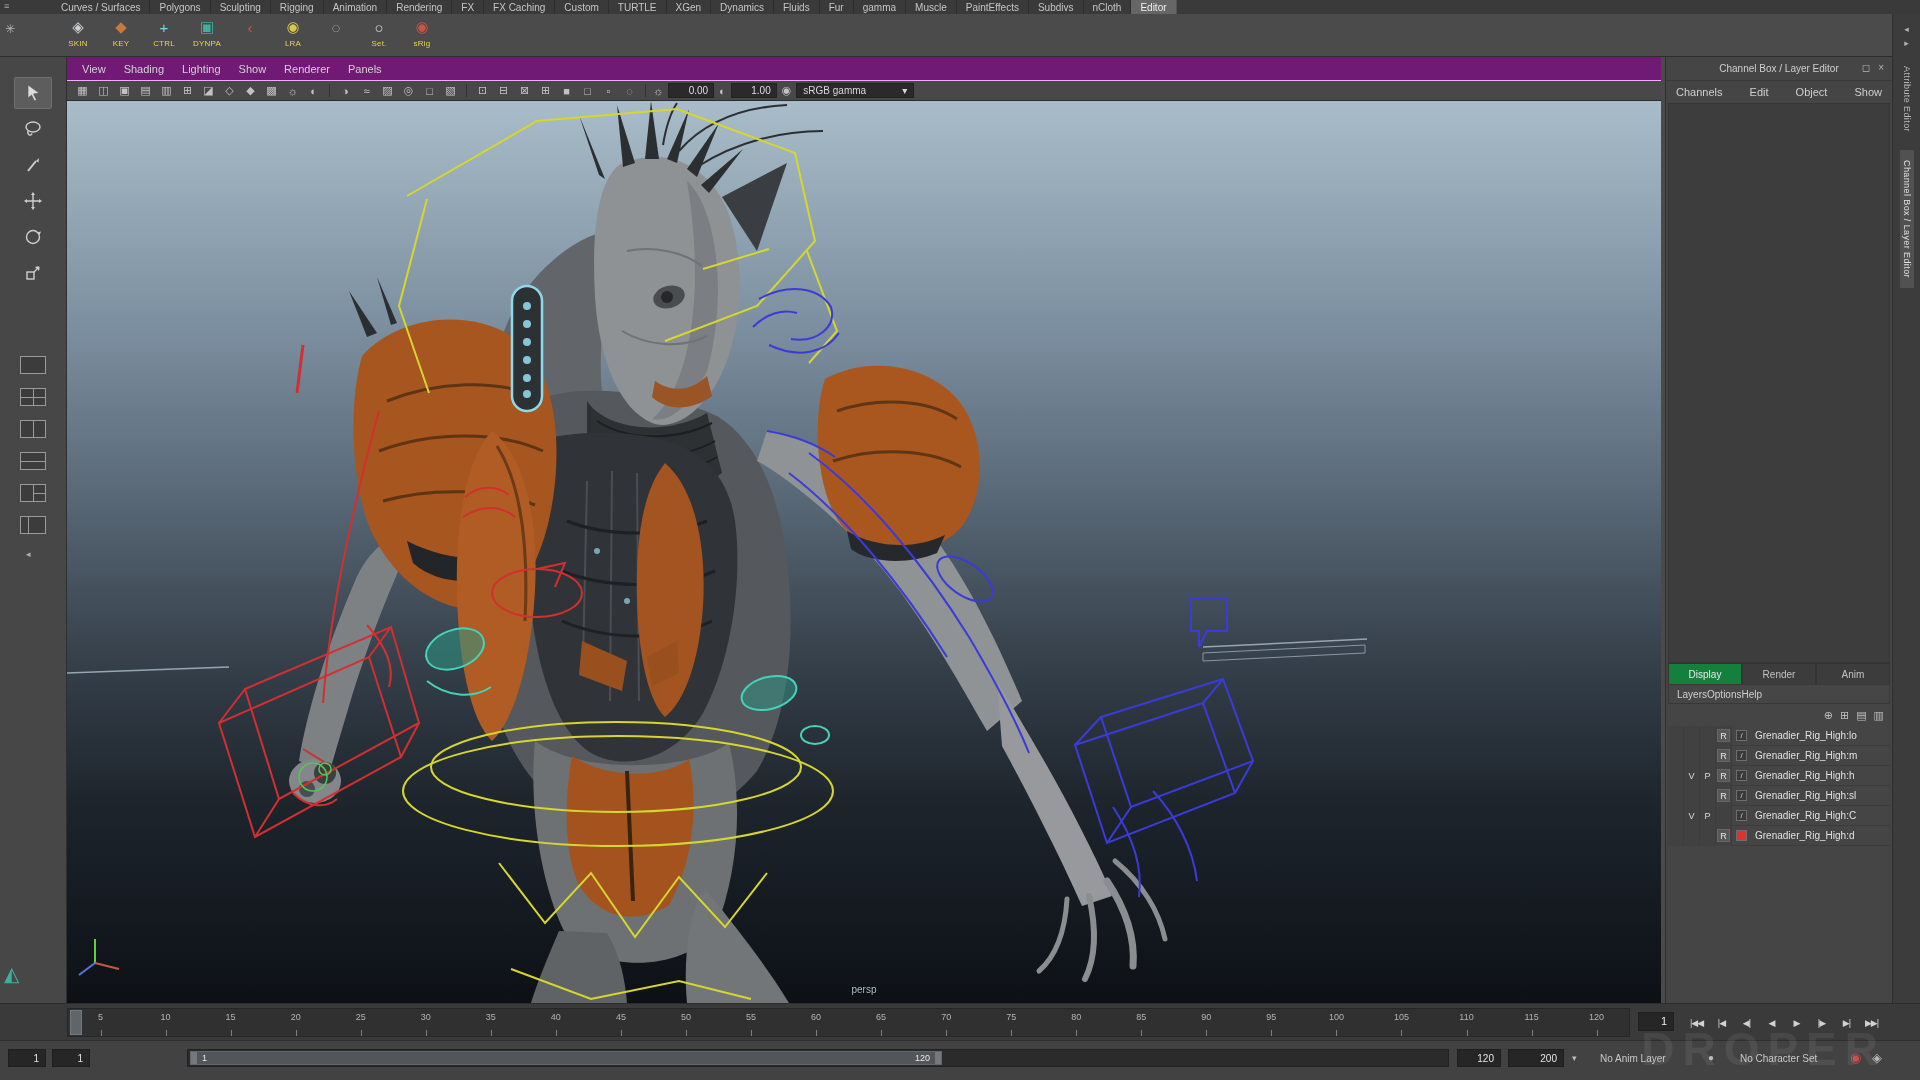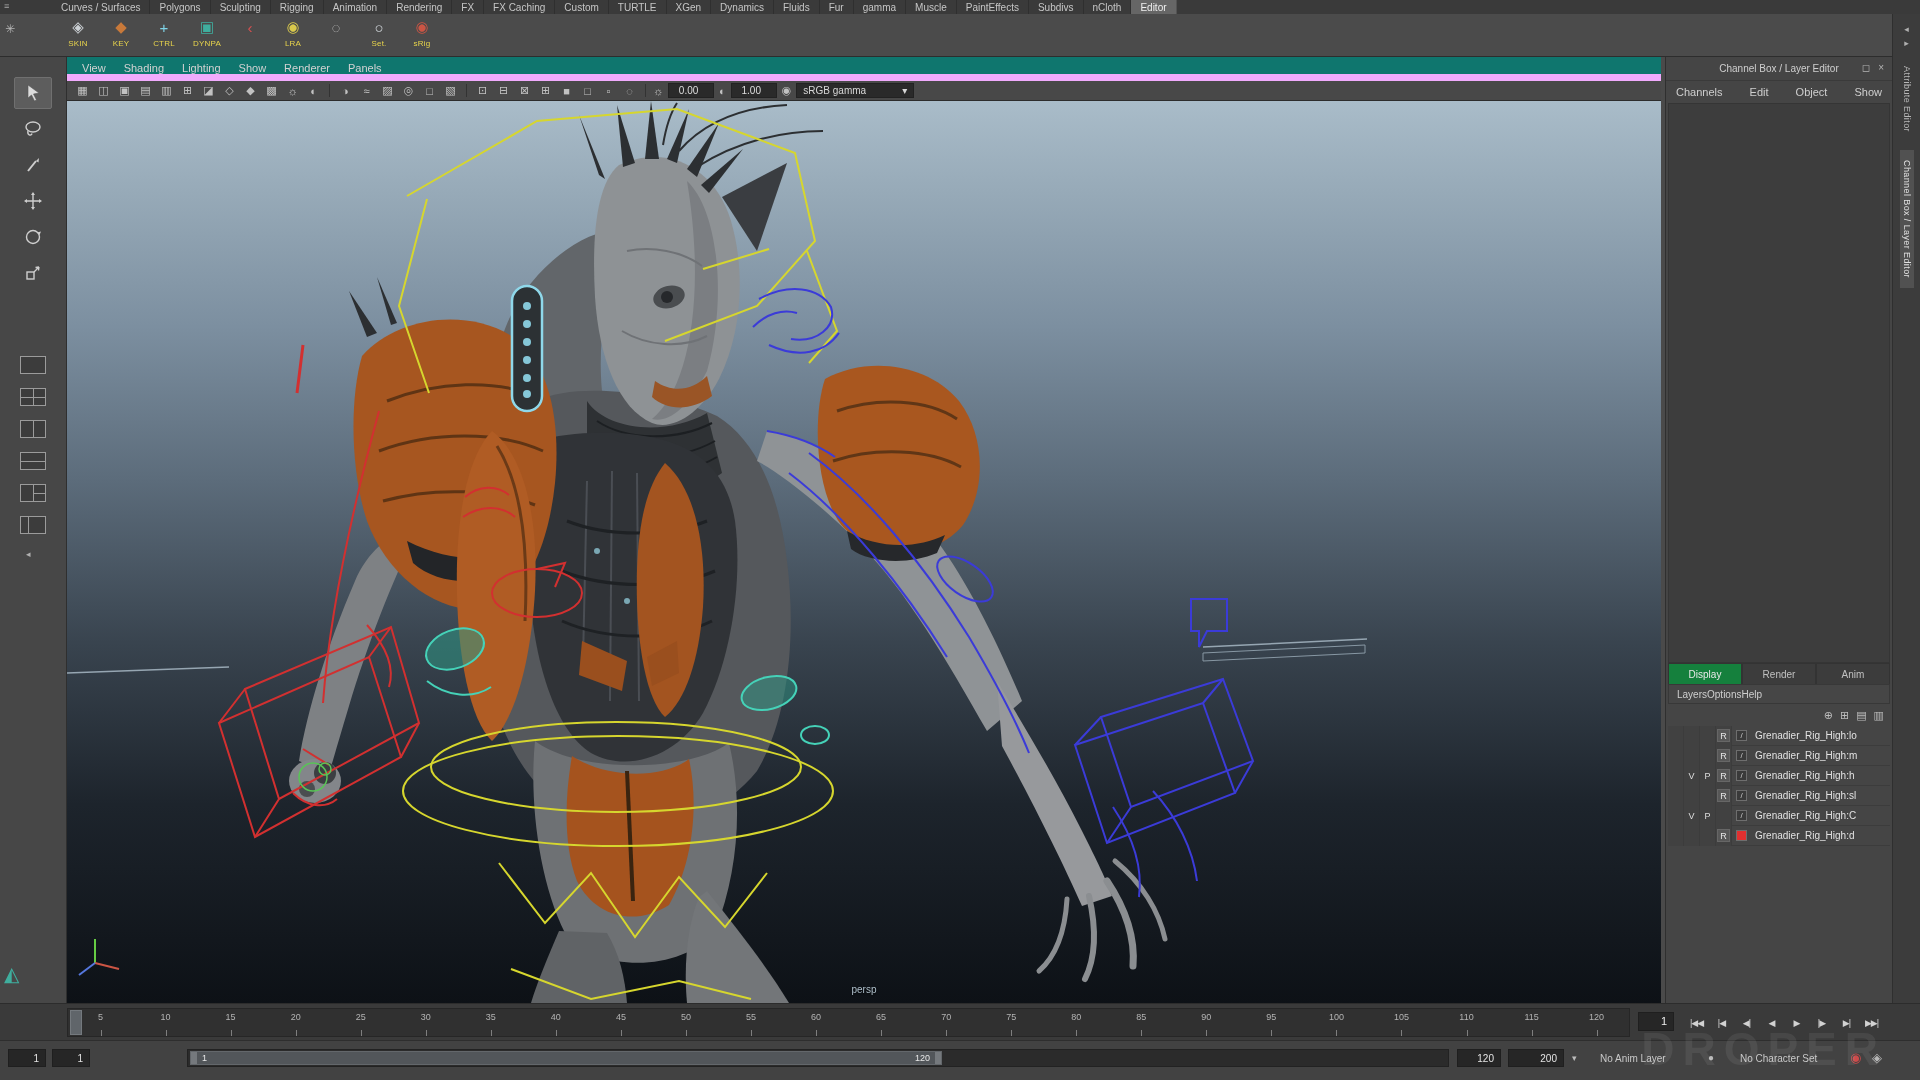--- a/index.html
+++ b/index.html
@@ -37,30 +37,30 @@
 .pane.p4:after{top:50%;left:0;right:0;border-top:1px solid #9b9b9b}
 .pane.p2v:before{left:50%;top:0;bottom:0;border-left:1px solid #9b9b9b}
 .pane.p2h:after{top:50%;left:0;right:0;border-top:1px solid #9b9b9b}
 .pane.p3:before{left:50%;top:0;bottom:0;border-left:1px solid #9b9b9b}
 .pane.p3:after{top:50%;left:50%;right:0;border-top:1px solid #9b9b9b}
 .pane.pout:before{left:30%;top:0;bottom:0;border-left:1px solid #9b9b9b}
 #toolbox-more{position:absolute;left:26px;top:492px;font-size:9px;color:#b0b0b0}
 #maya-logo{position:absolute;left:4px;top:905px;font-size:20px;color:#3fae9e}
 
 
-#vp-menubar{position:absolute;left:67px;top:57px;width:1594px;height:24px;background:#0f766e;
- display:flex;align-items:flex-end;padding-left:6px;border-bottom:7px solid #f0abfc}
+#vp-menubar{position:absolute;left:67px;top:57px;width:1594px;height:24px;background:#701a75;
+ display:flex;align-items:center;padding-left:6px;border-bottom:1px solid #f0abfc}
 .vp-menu{font-size:11px;color:#d2d2d2;padding:0 9px;cursor:default}
 #vp-toolbar{position:absolute;left:67px;top:81px;width:1594px;height:20px;background:#484848;
  border-bottom:1px solid #2c2c2c;display:flex;align-items:center;padding-left:5px}
 .vt-ic{width:21px;text-align:center;font-size:11px;color:#c2c2c2}
 .vt-group{display:flex;align-items:center}
 .vt-sep{width:1px;height:13px;background:#333;margin:0 5px}
 .vt-field{width:46px;height:15px;background:#2a2a2a;border:1px solid #222;color:#dedede;
- font-size:10px;text-align:center;padding:1px 5px 0 0;margin:0 3px}
+ font-size:10px;text-align:right;padding:1px 5px 0 0;margin:0 3px}
 .vt-mini{font-size:11px;color:#c2c2c2;margin:0 2px}
 #colorspace{width:118px;height:15px;background:#2a2a2a;border:1px solid #222;color:#d8d8d8;
  font-size:10px;display:flex;justify-content:space-between;align-items:center;
  padding:4px 6px;margin-left:3px}
 #vp-canvas{position:absolute;left:67px;top:101px;width:1594px;height:902px;overflow:hidden;
  background:linear-gradient(180deg,#a9bcc9 0%,#97aab8 10%,#7c8fa0 25%,#5c6c7b 42%,
  #39444f 60%,#1d242c 78%,#0d1116 100%)}
 #vp-canvas svg{position:absolute;left:0;top:0}
 #persp-label{position:absolute;left:50%;bottom:8px;transform:translateX(-50%);
  font-size:10px;color:#aebfca;text-shadow:0 1px 2px rgba(0,0,0,.7)}

